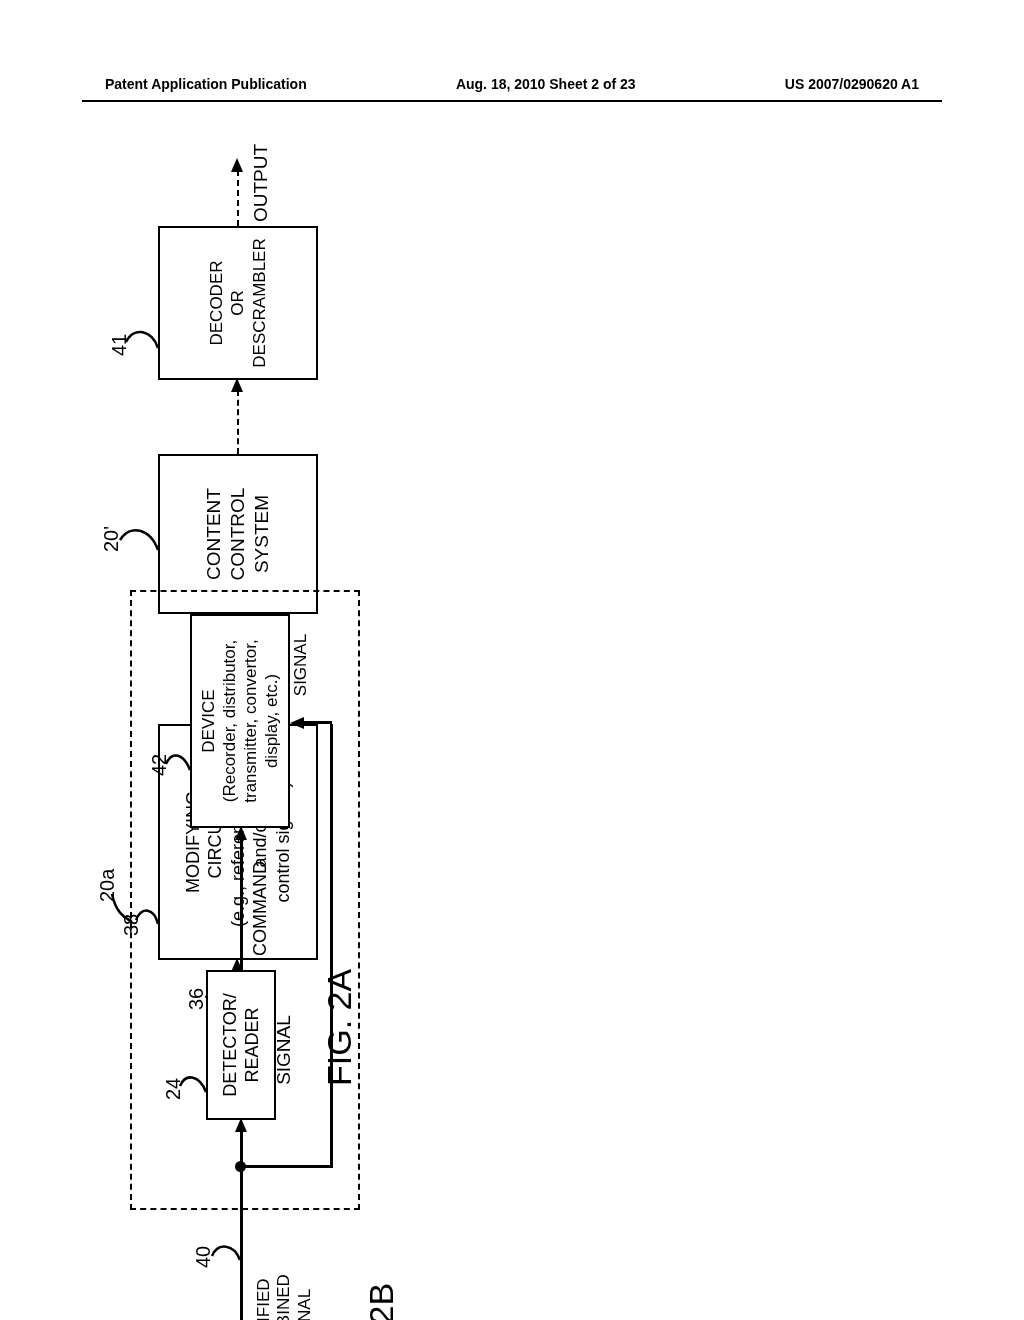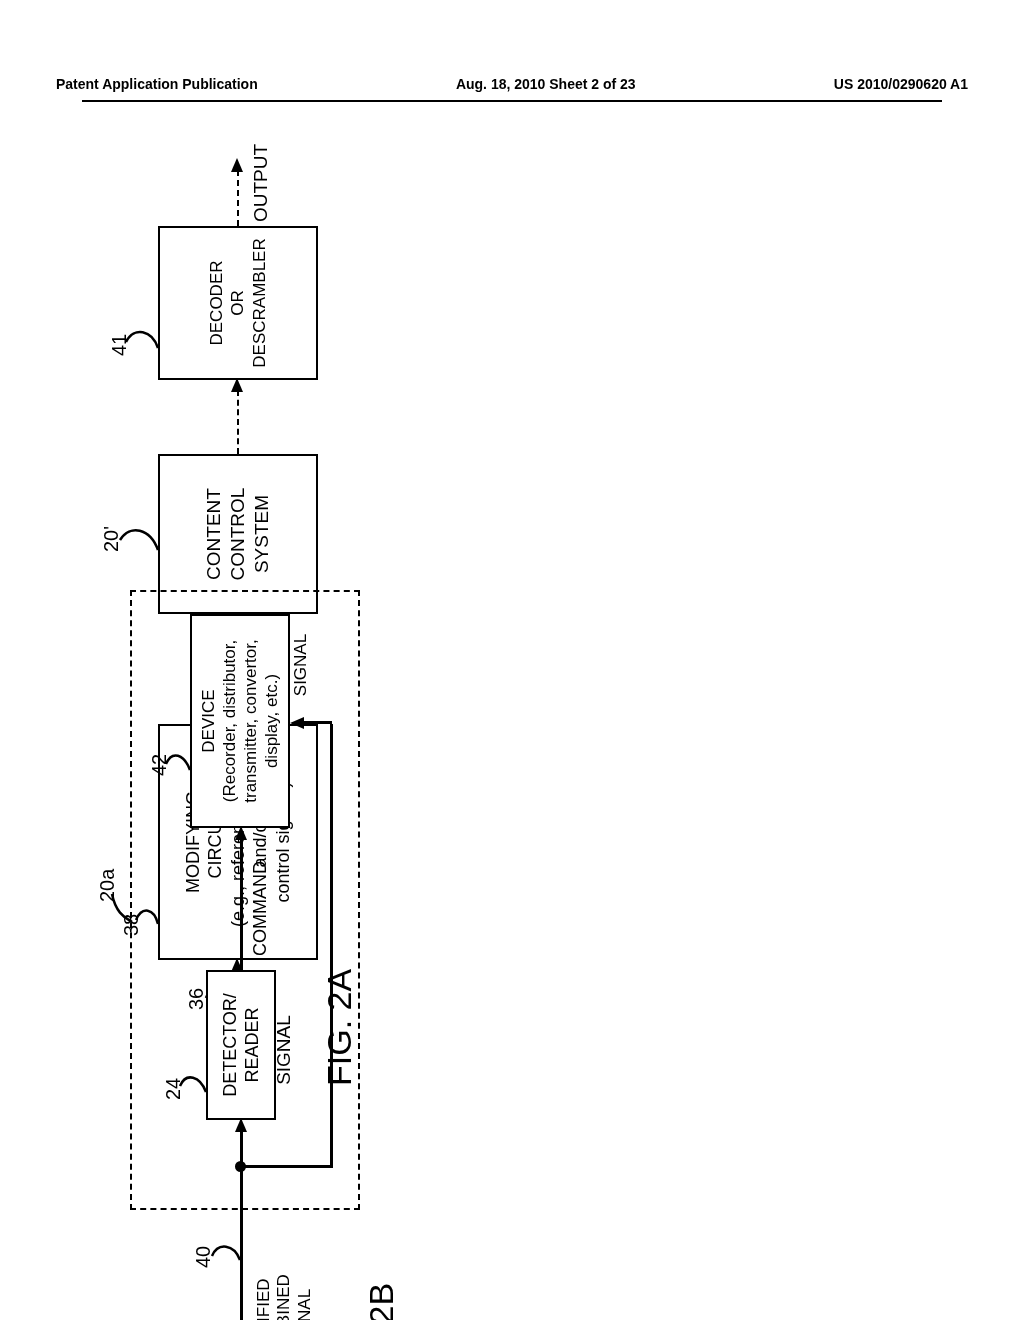--- a/index.html
+++ b/index.html
@@ -11,21 +11,21 @@
       font-size: 14px;
       position: relative;
     }
     .header {
       position: absolute;
       top: 76px;
       left: 0;
       width: 1024px;
       display: flex;
       justify-content: space-between;
-      padding: 0 56px;
+      padding: 0 105px;
       font-weight: bold;
     }
     .header-line {
       position: absolute;
       top: 100px;
       left: 82px;
       width: 860px;
       border-top: 2px solid #000;
     }
     .box {
@@ -79,21 +79,21 @@
       border-bottom: 6px solid transparent;
       border-left: 14px solid #000;
     }
   </style>
 </head>
 <body>
 
 <div class="header">
   <span>Patent Application Publication</span>
   <span>Aug. 18, 2010  Sheet 2 of 23</span>
-  <span>US 2010/0290620 A1</span>
+  <span>US 2007/0290620 A1</span>
 </div>
 <div class="header-line"></div>
 
 <div style="position:absolute; left:90px; top:200px; width:910px; height:300px; transform: rotate(-90deg); transform-origin: 450px 450px;">
 
   <div class="label" style="left:-10px; top:160px; width:120px; white-space:pre-line;">COMBINED
 SIGNAL</div>
   <div class="line hline" style="left:46px; top:146px; width:84px;"></div>
   <div class="arrowhead-r" style="left:128px; top:141px;"></div>
 

